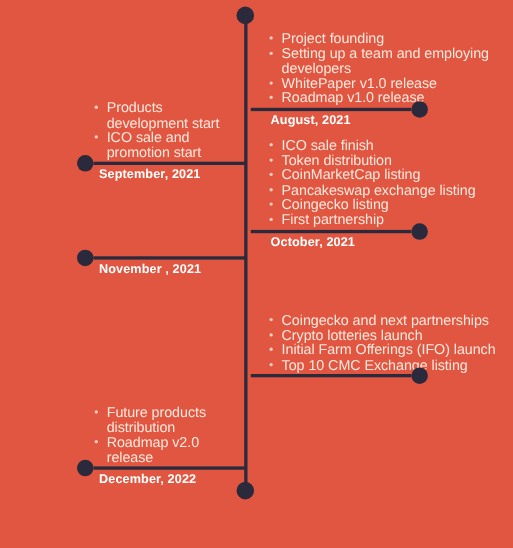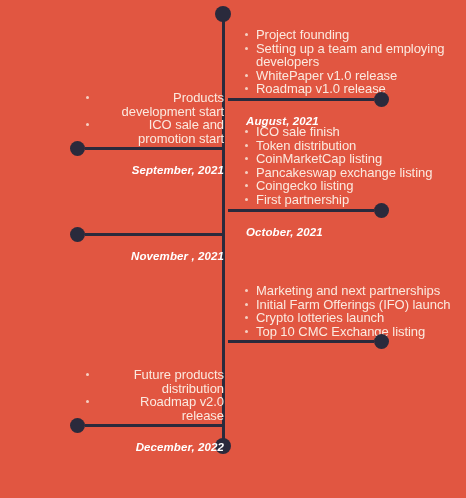--- a/index.html
+++ b/index.html
@@ -39,21 +39,21 @@
     left: 215px;
   }
   .spine-cap.top    { top: 6px; }
   .spine-cap.bottom { top: 438px; }
 
   
   .milestone {
     position: absolute;
   }
   .milestone.right { left: 224px; width: 242px; }
-  .milestone.left  { left: 0px;   width: 224px; text-align: right; }
+  .milestone.left  { left: 0px;   width: 224px; }
 
   .bullets {
     list-style: none;
     margin: 0;
     padding: 0;
   }
   .milestone.right .bullets { padding-left: 20px; }
   .milestone.left  .bullets { padding-left: 85px; }
 
   .bullets li {
@@ -94,26 +94,25 @@
     background: #2a2a3c;
     top: -6px;
   }
   .milestone.right .rule .dot { right: -15px; }
   .milestone.left  .rule .dot { left: -15px; }
 
   .date {
     color: #ffffff;
     font-size: 11.5px;
     font-weight: bold;
-    margin-top: 14px;
+    margin-top: 3px;
     letter-spacing: 0.1px;
-    font-style: italic;
   }
   .milestone.right .date { padding-left: 22px; }
-  .milestone.left  .date { }
+  .milestone.left  .date { padding-left: 90px; }
 </style>
 </head>
 <body>
 
 <div id="timeline">
 
   <div class="spine"></div>
   <div class="spine-cap top"></div>
   <div class="spine-cap bottom"></div>
 
@@ -155,23 +154,23 @@
         <div class="date">October, 2021</div>
       </div>
       <div class="milestone left" style="top: 231px;">
         <div class="rule">
           <span class="dot"></span>
         </div>
         <div class="date">November , 2021</div>
       </div>
       <div class="milestone right" style="top: 284px;">
         <ul class="bullets">
-          <li>Marketing and next partnerships</li>
+          <li>Coingecko and next partnerships</li>
+          <li>Crypto lotteries launch</li>
           <li>Initial Farm Offerings (IFO) launch</li>
-          <li>Crypto lotteries launch</li>
           <li>Top 10 CMC Exchange listing</li>
         </ul>
         <div class="rule">
           <span class="dot"></span>
         </div>
       </div>
       <div class="milestone left" style="top: 368px;">
         <ul class="bullets">
           <li>Future products distribution</li>
           <li>Roadmap v2.0 release</li>

